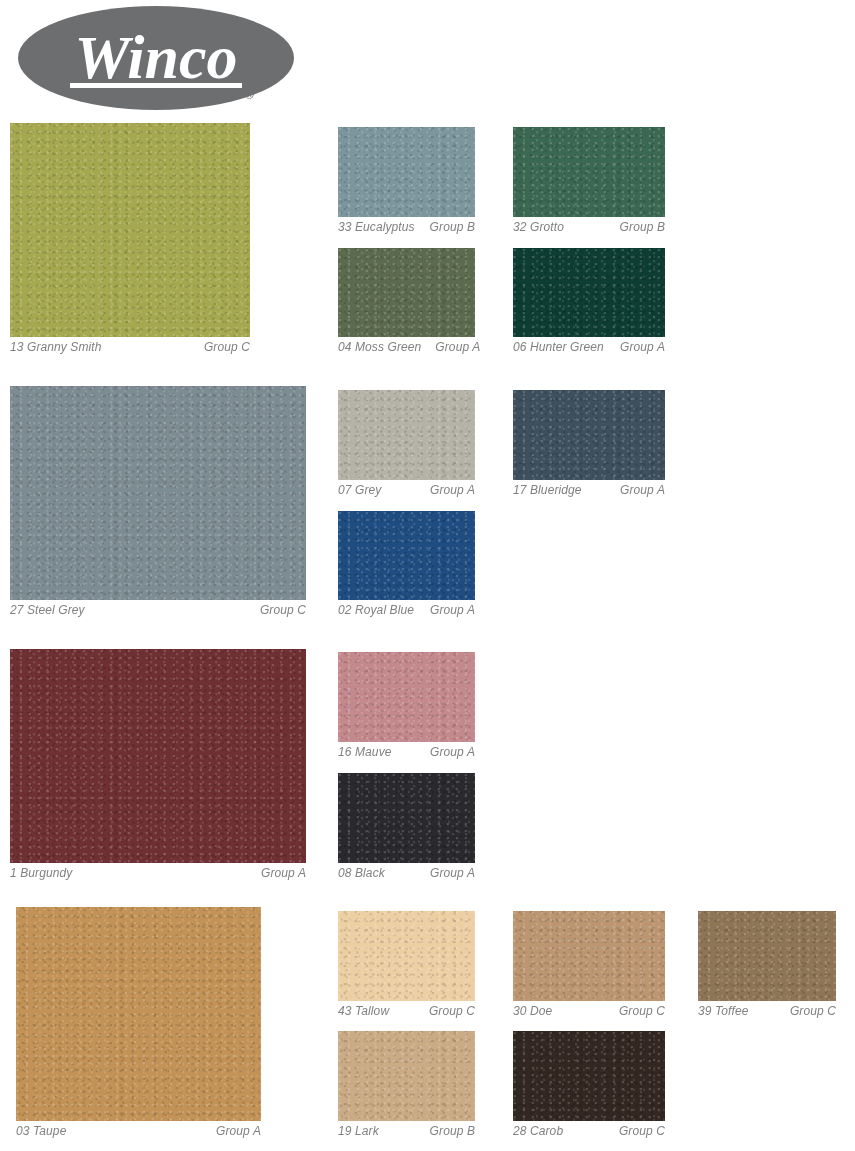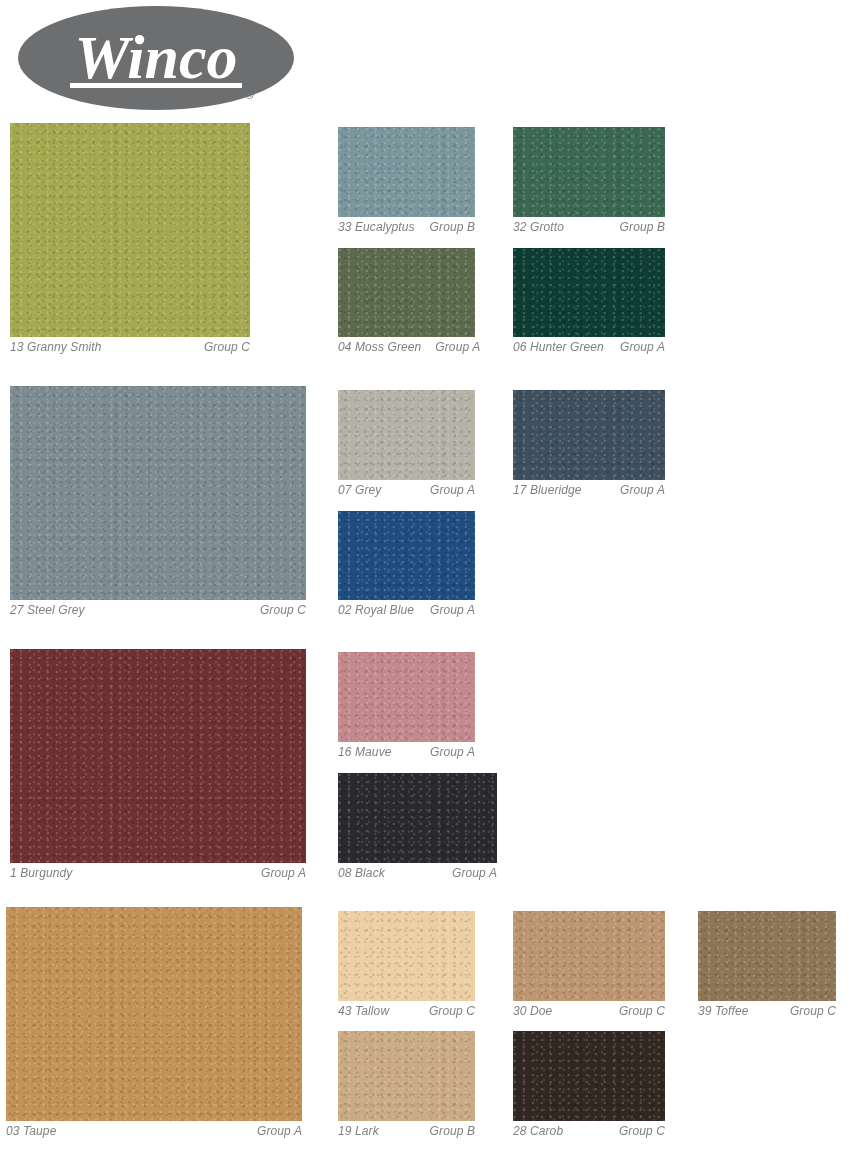--- a/index.html
+++ b/index.html
@@ -157,28 +157,28 @@
         <span class="grp">Group A</span>
       </div>
     </div>
     <div class="swatch-cell cap-tight" style="left: 338px; top: 652px; width: 137px;">
       <div class="swatch-chip" title="16 Mauve" style="height: 90px; background: rgb(195, 137, 141);"></div>
       <div class="swatch-caption">
         <span class="nm">16 Mauve</span>
         <span class="grp">Group A</span>
       </div>
     </div>
-    <div class="swatch-cell cap-tight" style="left: 338px; top: 773px; width: 159px;">
+    <div class="swatch-cell cap-tight" style="left: 338px; top: 773px; width: 137px;">
       <div class="swatch-chip" title="08 Black" style="height: 90px; background: rgb(42, 42, 46);"></div>
       <div class="swatch-caption">
         <span class="nm">08 Black</span>
         <span class="grp">Group A</span>
       </div>
     </div>
-    <div class="swatch-cell" style="left: 6px; top: 907px; width: 296px;">
+    <div class="swatch-cell" style="left: 16px; top: 907px; width: 245px;">
       <div class="swatch-chip" title="03 Taupe" style="height: 214px; background: rgb(194, 146, 87);"></div>
       <div class="swatch-caption">
         <span class="nm">03 Taupe</span>
         <span class="grp">Group A</span>
       </div>
     </div>
     <div class="swatch-cell cap-tight" style="left: 338px; top: 911px; width: 137px;">
       <div class="swatch-chip" title="31 Tallow" style="height: 90px; background: rgb(237, 207, 164);"></div>
       <div class="swatch-caption">
         <span class="nm">43 Tallow</span>

